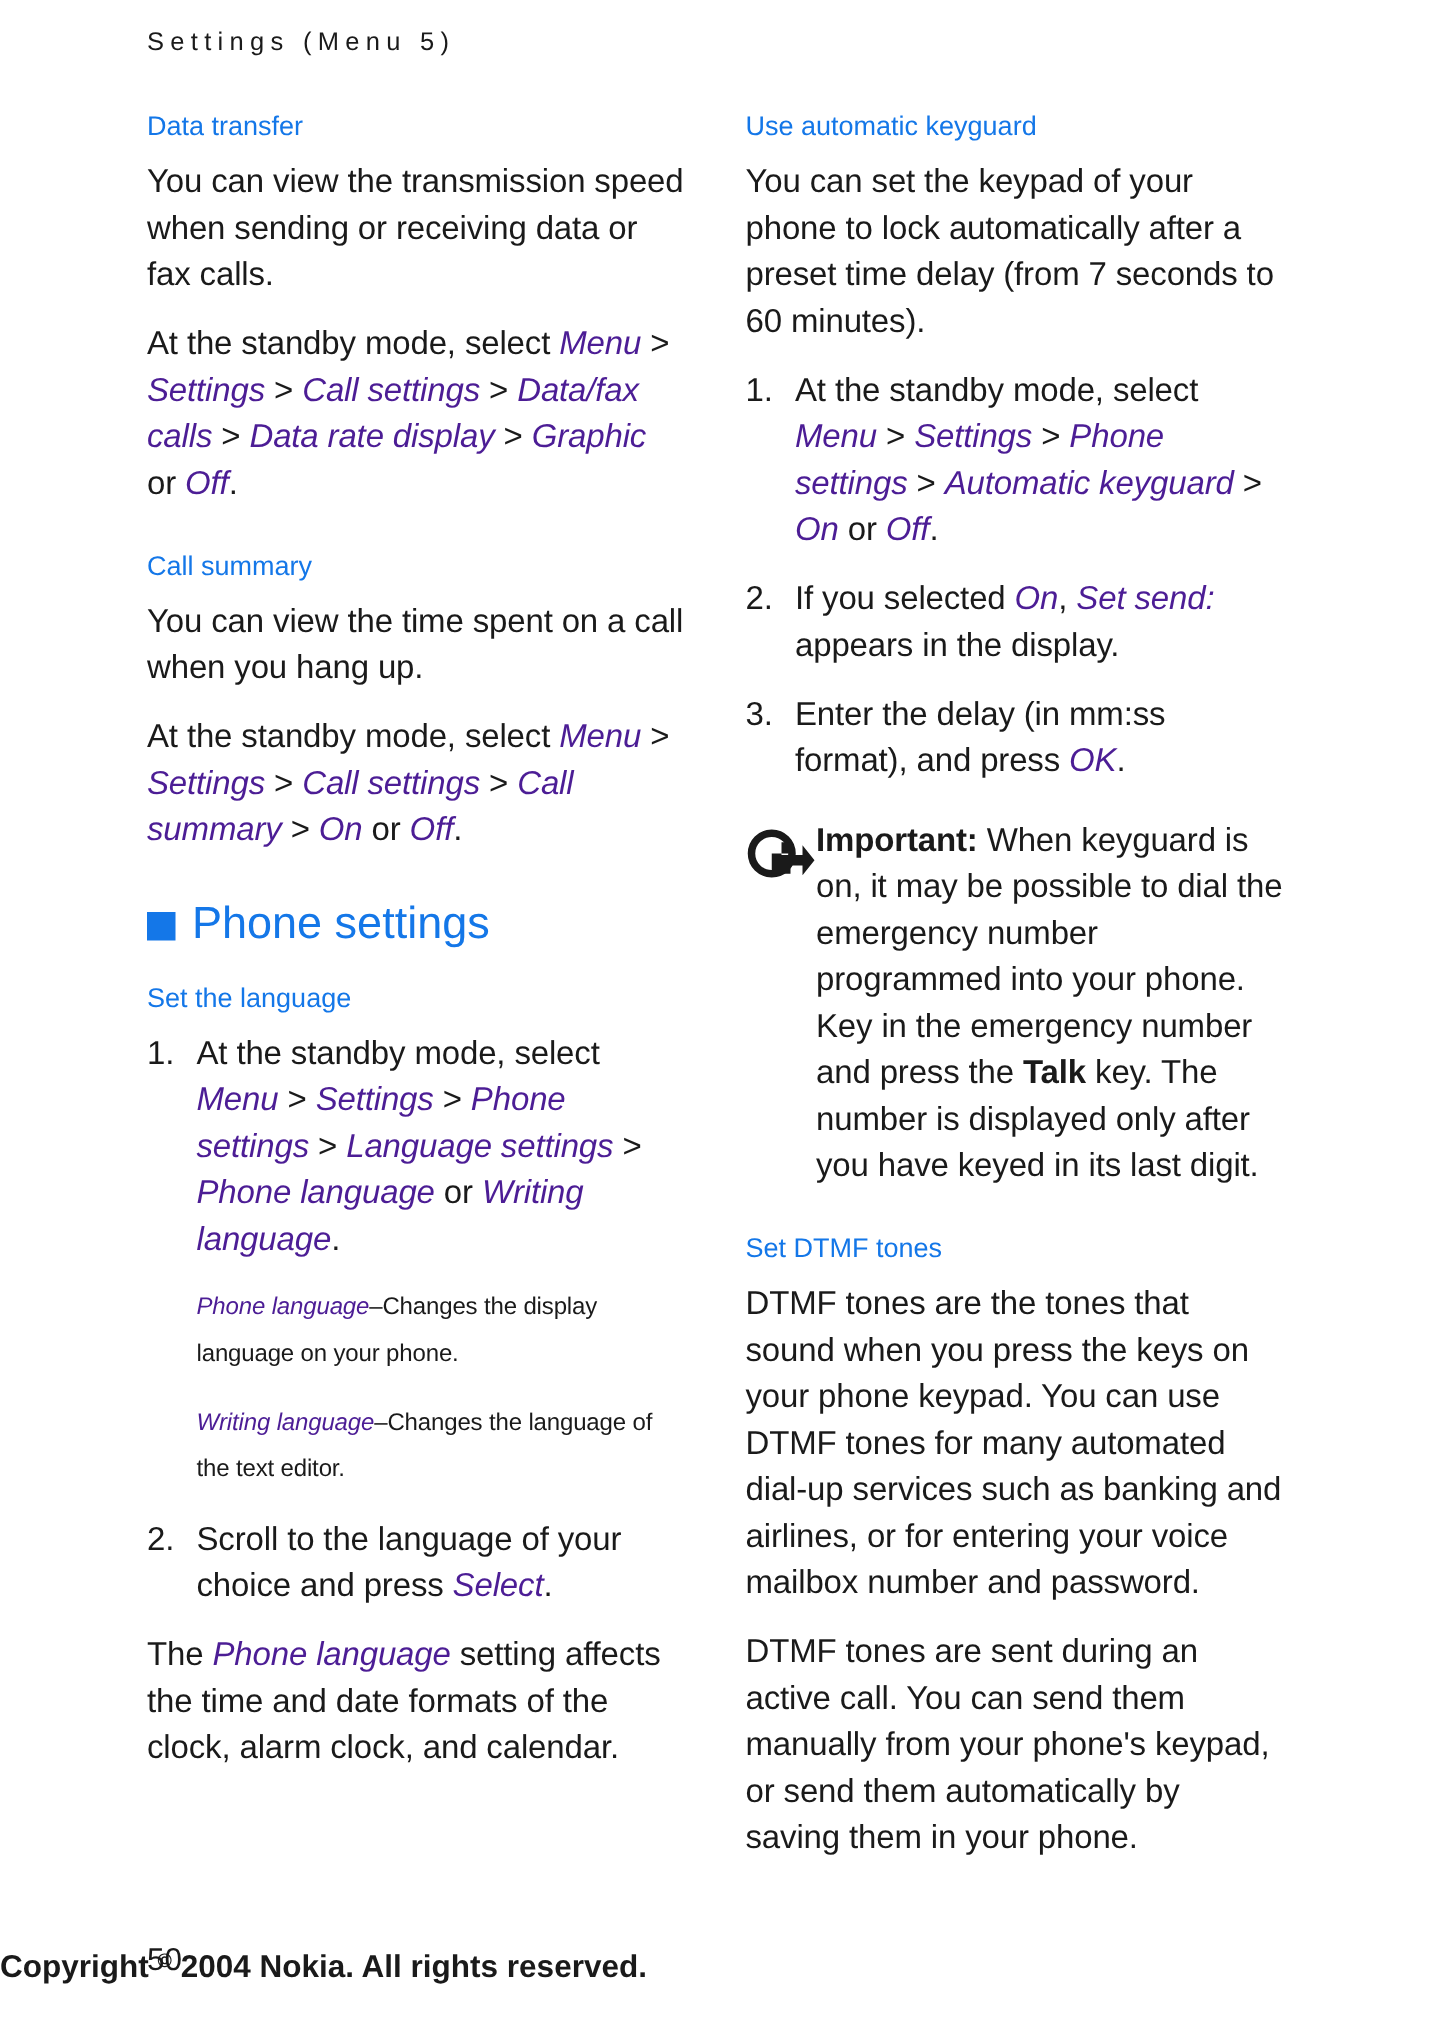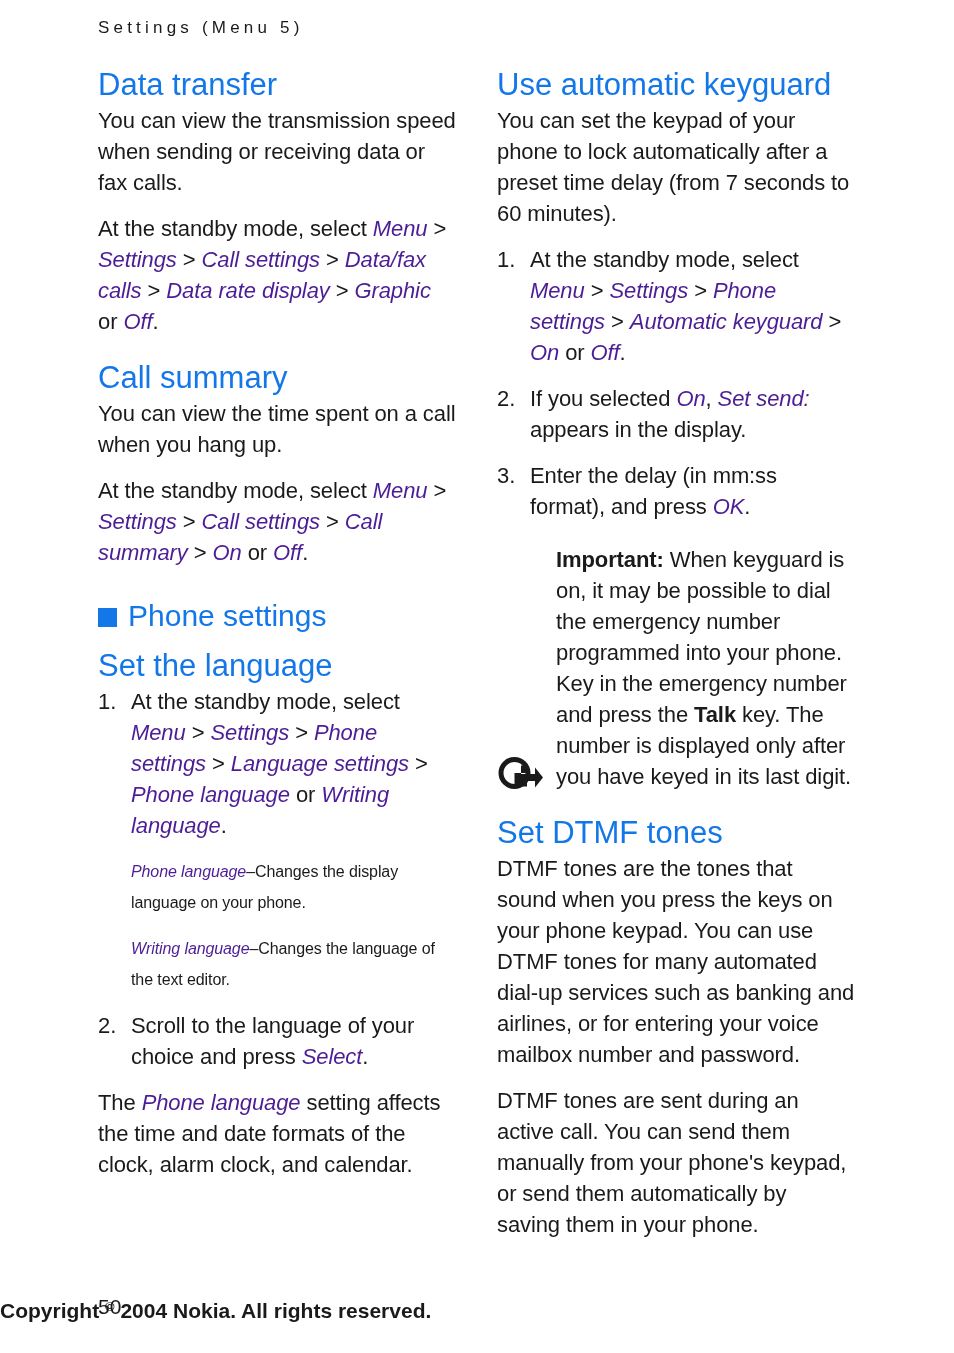--- a/index.html
+++ b/index.html
@@ -64,21 +64,21 @@
     display: inline-block;
     width: 19px;
     height: 19px;
     background: #1477e8;
     flex: 0 0 auto;
     position: relative;
     top: 1px;
   }
   .section-heading {
     color: #1477e8;
-    font-size: 31px;
+    font-size: 18px;
     font-weight: 400;
     line-height: 29px;
     margin: 0 0 6px 0;
   }
   .section-heading.spaced { margin-top: 26px; }
 
   
   p.body {
     font-size: 22px;
     line-height: 31px;
@@ -120,23 +120,23 @@
   ol.steps > li p.sub {
     font-size: 16px;
     line-height: 31px;
     margin: 15px 0 0 0;
     letter-spacing: -0.1px;
   }
 
   
   .note {
     display: flex;
-    gap: 12px;
+    gap: 0;
     margin-top: 22px;
-    align-items: flex-end;
+    align-items: flex-start;
   }
   .note-icon {
     flex: 0 0 auto;
     width: 47px;
     height: 38px;
     margin-top: 6px;
   }
   .note-body {
     font-size: 22px;
     line-height: 31px;

